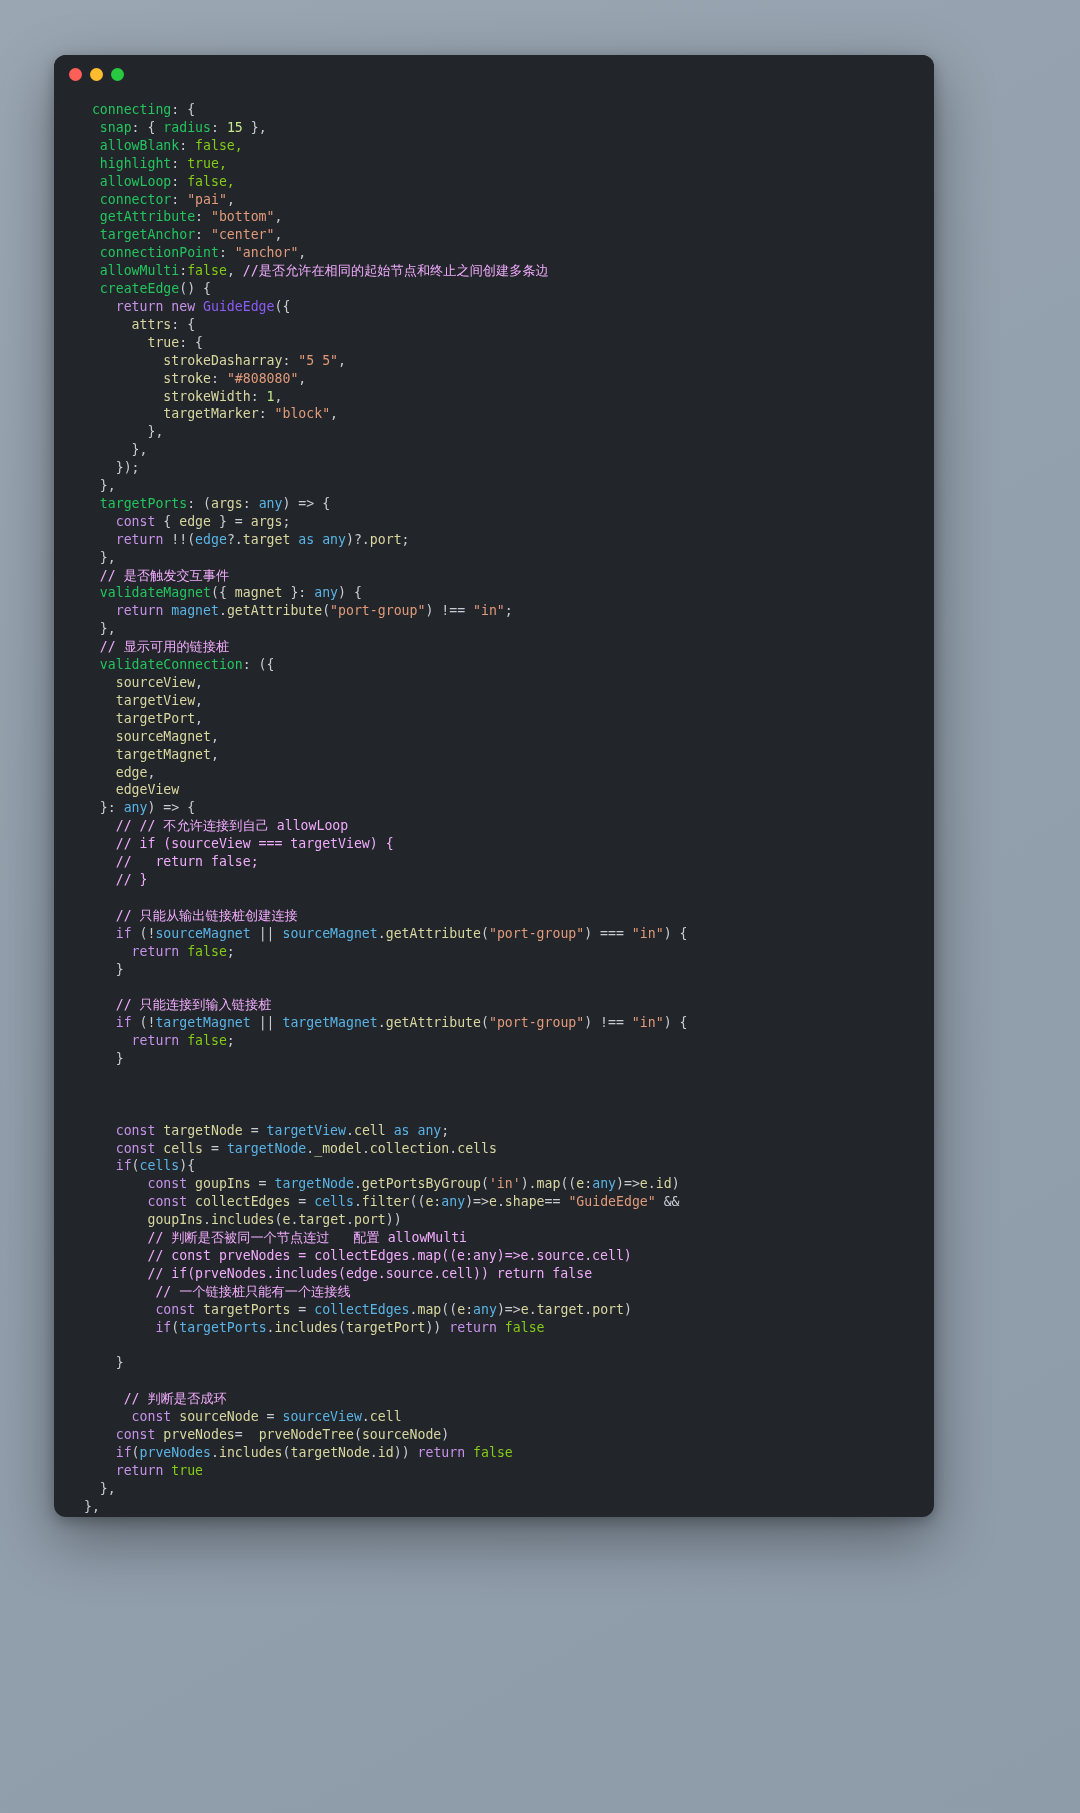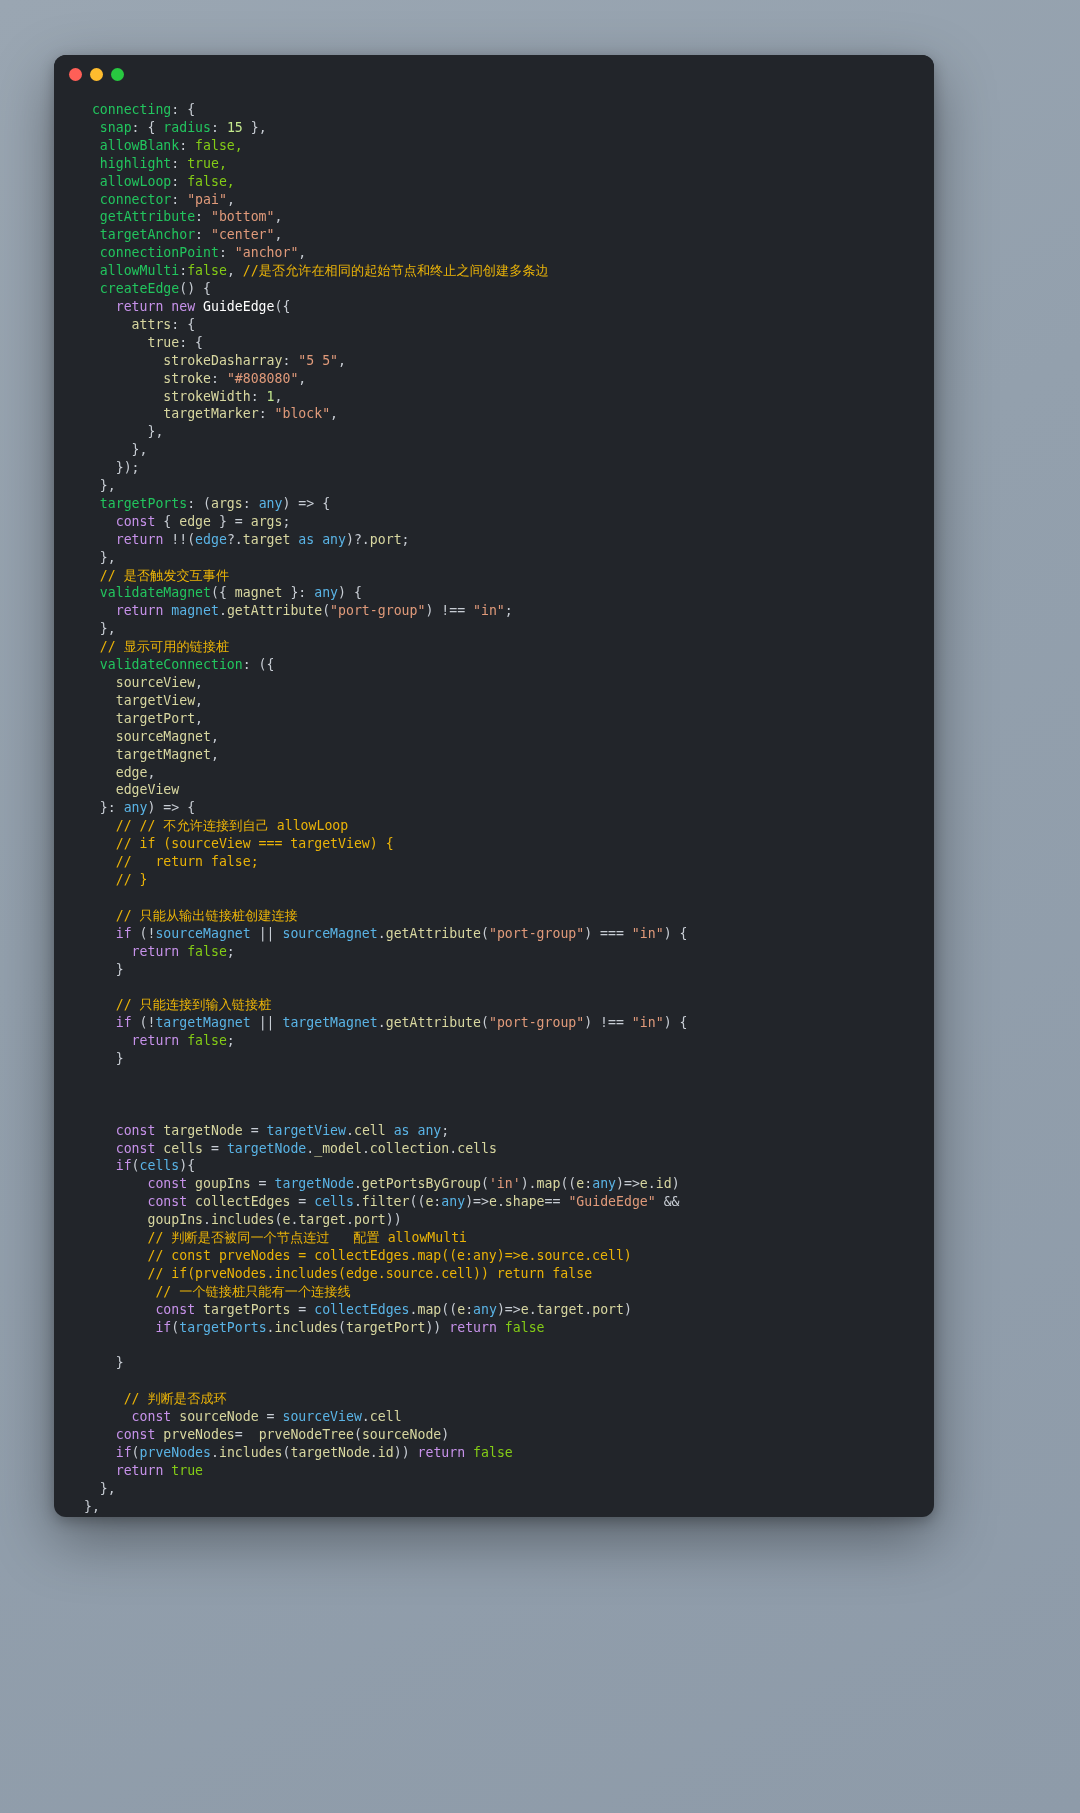--- a/index.html
+++ b/index.html
@@ -74,21 +74,21 @@
   .k-kw     { color: #c792ea; }  
   .k-str    { color: #e09a7a; }  
   .k-num    { color: #c3e88d; }  
   .k-cmt    { color: #5e7a54; }  
   .k-cls    { color: #82b1ff; }  
   .k-type   { color: #5ab4e6; }  
   .k-punc   { color: #c8cdd4; }  
   .k-val    { color: #c8cdd4; }  
   .k-fn     { color: #d8d7a0; }
 </style>
-<style>.k-prop{color:#22c55e;}.k-prop2{color:#d8d7a0;}.k-fn{color:#d8d7a0;}.k-kw{color:#c792ea;}.k-str{color:#e09a7a;}.k-num{color:#c3e88d;}.k-cmt{color:#eab308;}.k-cls{color:#ffffff;}.k-type{color:#5ab4e6;}.k-punc{color:#c8cdd4;}.k-val{color:#84cc16;}</style></head>
+<style>.k-prop{color:#22c55e;}.k-prop2{color:#d8d7a0;}.k-fn{color:#d8d7a0;}.k-kw{color:#c792ea;}.k-str{color:#e09a7a;}.k-num{color:#c3e88d;}.k-cmt{color:#f0abfc;}.k-cls{color:#8b5cf6;}.k-type{color:#5ab4e6;}.k-punc{color:#c8cdd4;}.k-val{color:#84cc16;}</style></head>
 <body>
 
 <div class="window" style="background: rgb(34, 37, 42);">
 
   <div class="titlebar">
     <div class="lights">
       <span class="light red" style="background: rgb(255, 95, 87);"></span>
       <span class="light yellow" style="background: rgb(254, 188, 46);"></span>
       <span class="light green" style="background: rgb(40, 200, 64);"></span>
     </div>

